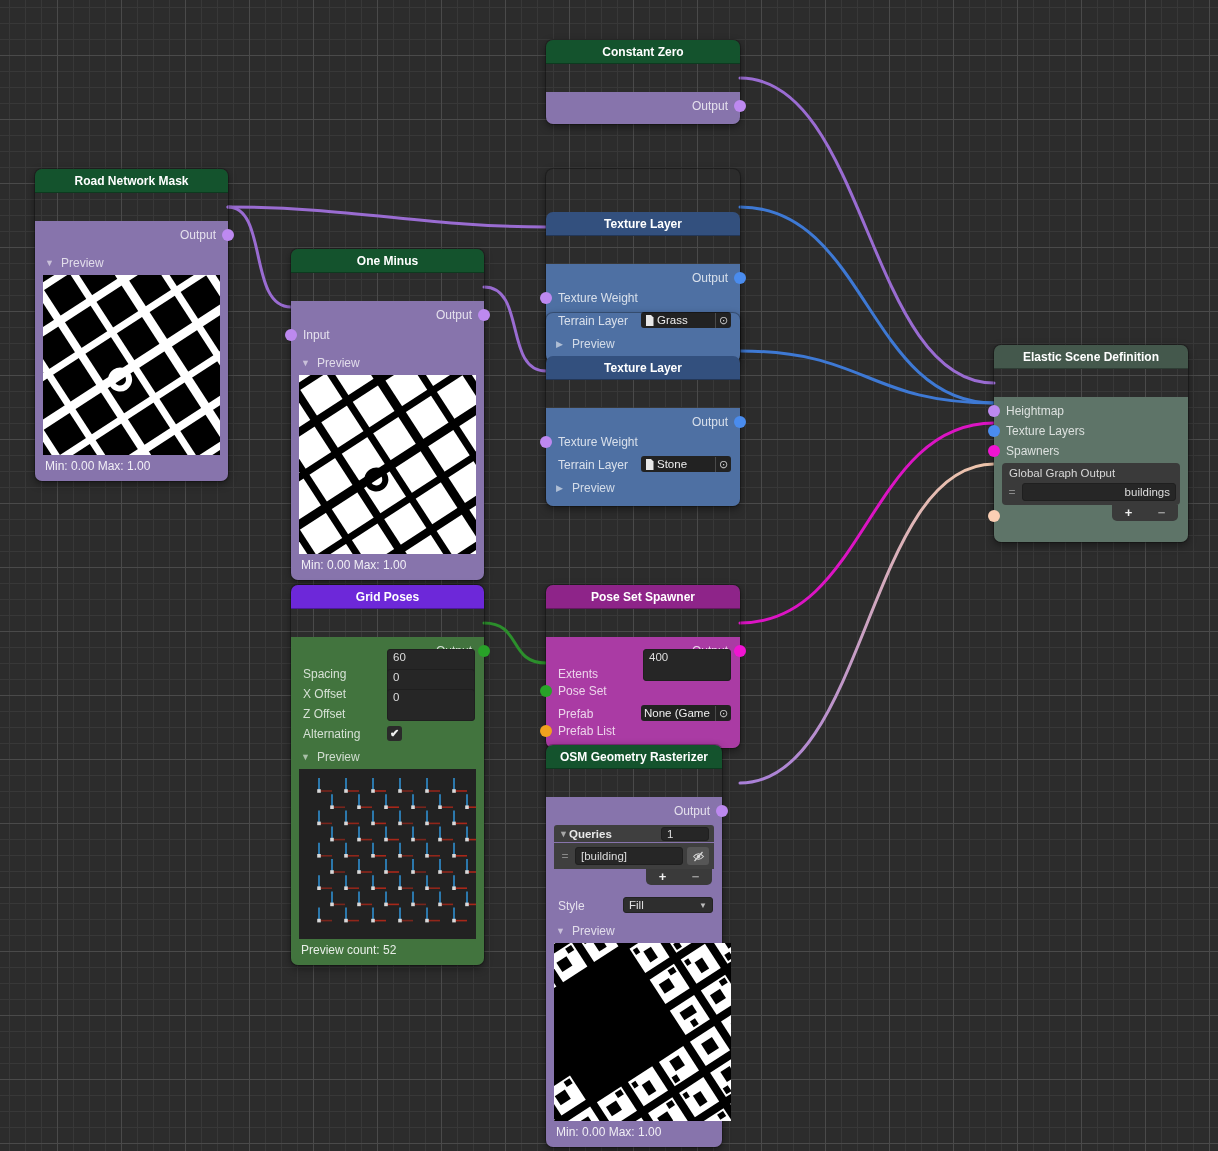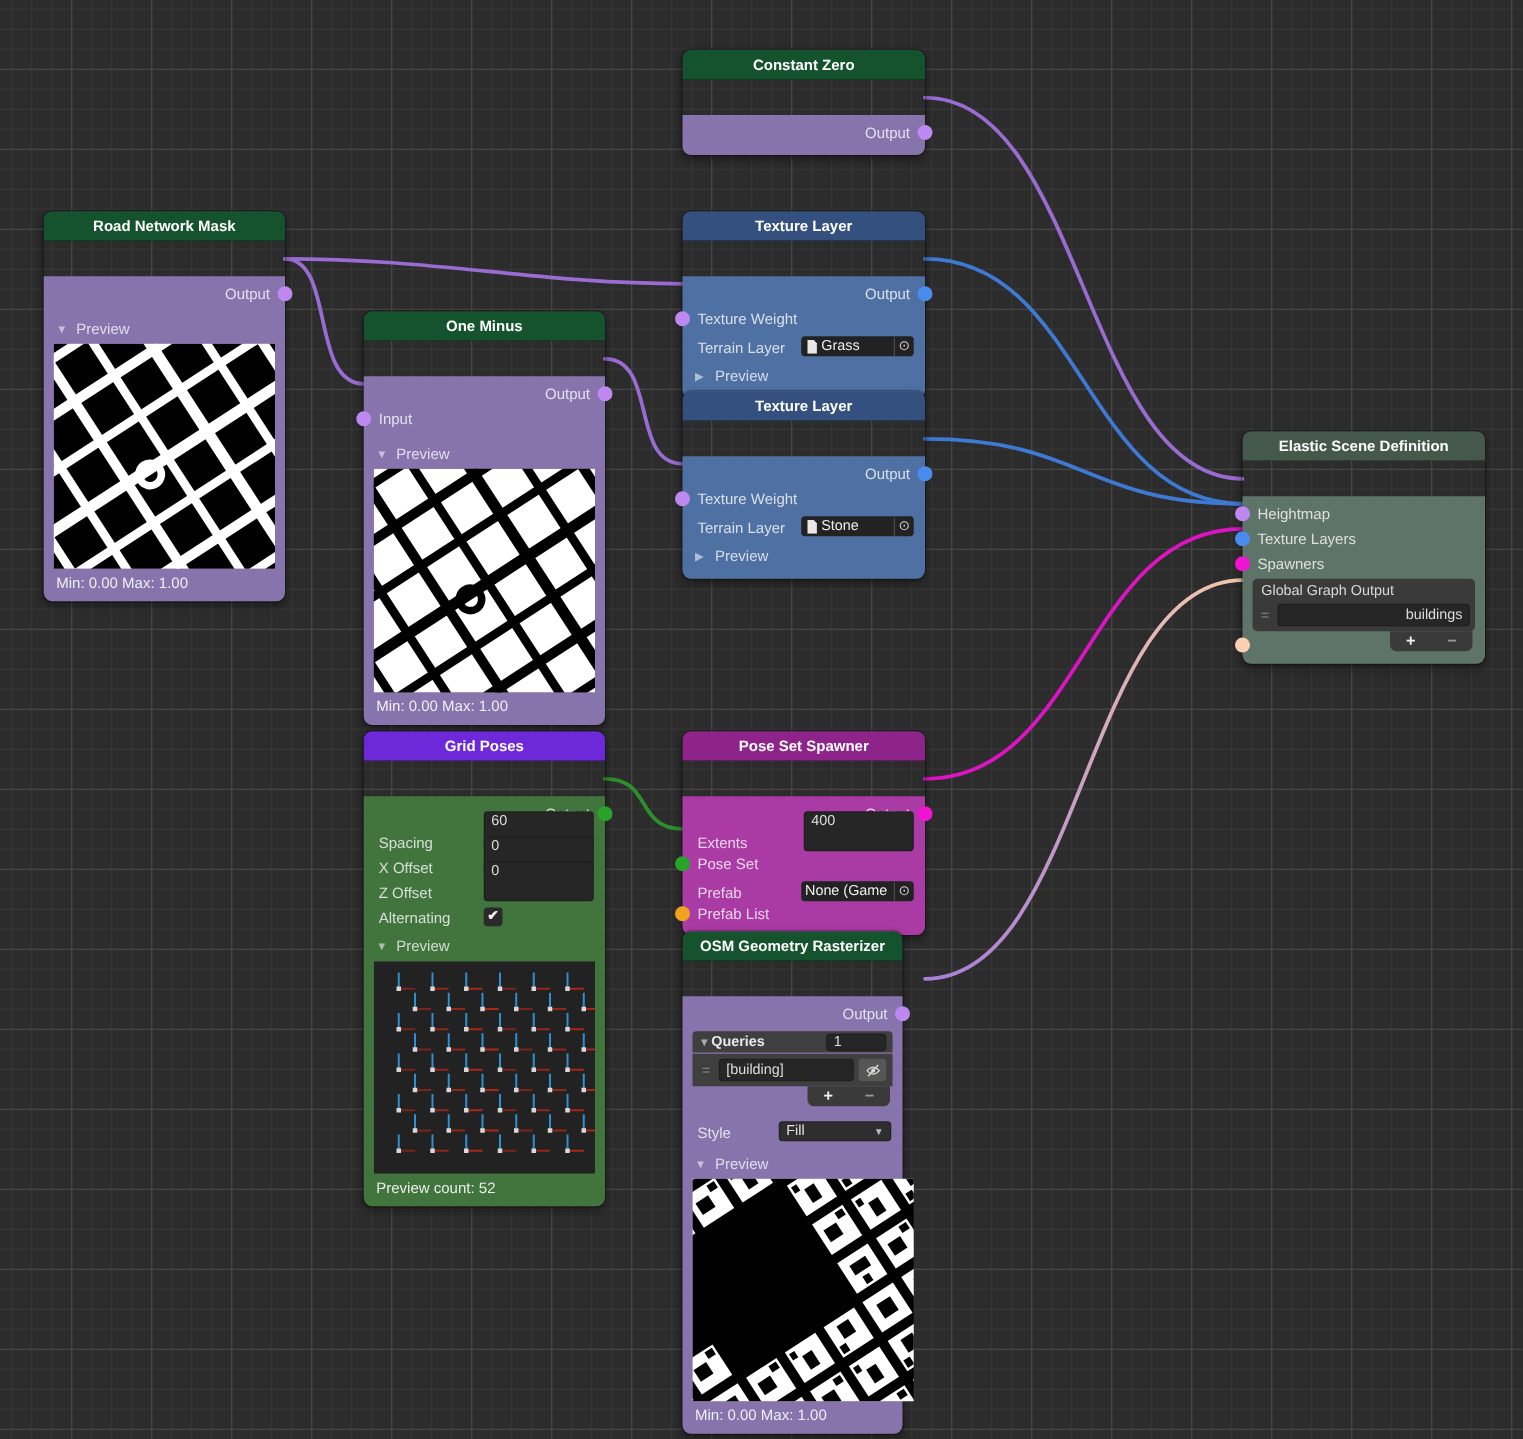--- a/index.html
+++ b/index.html
@@ -29,21 +29,21 @@
   }
   .node-header {
     height:24px; line-height:24px; text-align:center; font-weight:bold;
     color:#ffffff; font-size:12px; border-radius:7px 7px 0 0;
     border-bottom:1px solid rgba(0,0,0,.3);
   }
   .node-body { border-radius:0 0 7px 7px; padding:4px 0 8px 0; position:relative;margin-top:28px; }
 
   .purple  .node-header { background:#14532d; }
   .purple  .node-body   { background:#8774ac; }
-  .blue    .node-header { background:#33507e; }
+  .blue    .node-header { background:#33507e;margin-top:43px; }
   .blue    .node-body   { background:#4e70a3; }
   .sage    .node-header { background:#44584c; }
   .sage    .node-body   { background:#5e7468; }
   .greenn  .node-header { background:#6d28d9; }
   .greenn  .node-body   { background:#42743e; }
   .magentan .node-header { background:#8e2489; }
   .magentan .node-body   { background:#aa3ba4; }
 
   .row { position:relative; height:20px; display:flex; align-items:center; padding:0 12px; }
   .row.out { justify-content:flex-end; }
@@ -287,21 +287,21 @@
     </div>
     <div class="foldout" style="margin-top:6px;">
       <span class="tri">▶</span>
       <span>Preview</span>
     </div>
   </div>
 </div>
 
 <div class="node sage" style="left:994px; top:345px; width:194px;">
   <div class="node-header">Elastic Scene Definition</div>
-  <div class="node-body" style="padding-bottom:10px;">
+  <div class="node-body" style="padding-bottom:21px;">
     <div class="row">
       <span class="port left" style="background: rgb(189, 137, 240);"></span>
       <span class="label">Heightmap</span>
     </div>
     <div class="row">
       <span class="port left" style="background: rgb(74, 140, 238);"></span>
       <span class="label">Texture Layers</span>
     </div>
     <div class="row">
       <span class="port left" style="background: rgb(240, 20, 210);"></span>

